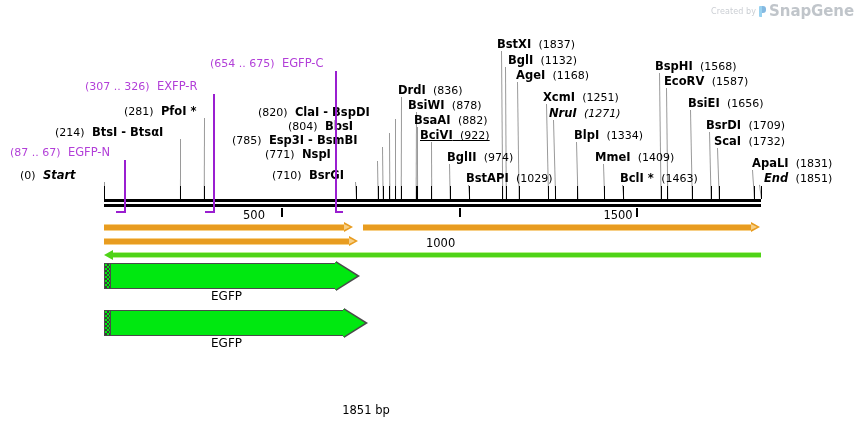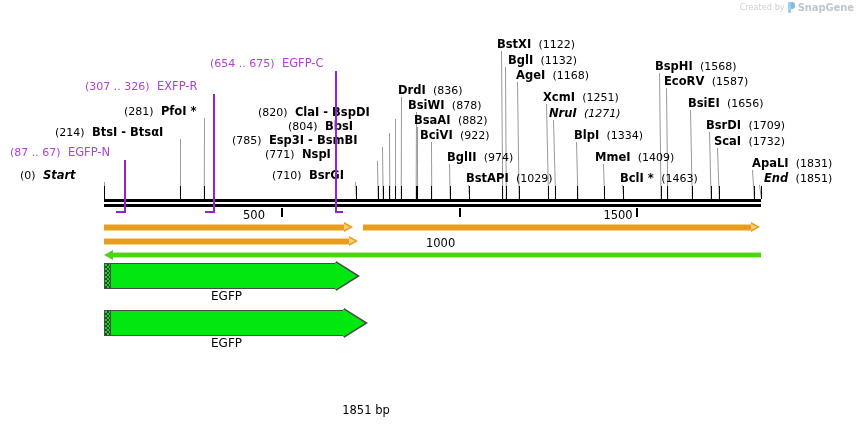--- a/index.html
+++ b/index.html
@@ -23,21 +23,21 @@
     width:7px;height:11px;position:relative;
   }
   .wm-logo i{
     position:absolute;left:0;top:0;width:3px;height:11px;
     background:#5bb7e8;border-radius:1px 0 0 1px;display:block;
   }
   .wm-logo b{
     position:absolute;left:3px;top:0;width:4px;height:7px;
     background:#3b8fd0;border-radius:0 3px 3px 0;display:block;
   }
-  .wm-name{font-size:10px;color:#9aa2ab;font-weight:bold;letter-spacing:-.1px;}
+  .wm-name{font-size:15px;color:#9aa2ab;font-weight:bold;letter-spacing:-.1px;}
 
   
   .lbl{
     position:absolute;white-space:nowrap;
     font-size:11.5px;line-height:12px;
     color:#000;
   }
   .lbl .pos{font-weight:normal;font-size:11px;}
   .lbl .nm{font-weight:bold;}
   .lbl .nm.ital{font-style:italic;}
@@ -181,24 +181,24 @@
       <div class="lbl" style="left: 55px; top: 126px;"><span class="pos">(214)</span>&nbsp;&nbsp;<span class="nm">BtsI - BtsαI</span></div>
       <div class="lbl" style="left: 124px; top: 105px;"><span class="pos">(281)</span>&nbsp;&nbsp;<span class="nm">PfoI *</span></div>
       <div class="lbl" style="left: 272px; top: 169px;"><span class="pos">(710)</span>&nbsp;&nbsp;<span class="nm">BsrGI</span></div>
       <div class="lbl" style="left: 265px; top: 148px;"><span class="pos">(771)</span>&nbsp;&nbsp;<span class="nm">NspI</span></div>
       <div class="lbl" style="left: 232px; top: 134px;"><span class="pos">(785)</span>&nbsp;&nbsp;<span class="nm">Esp3I - BsmBI</span></div>
       <div class="lbl" style="left: 288px; top: 120px;"><span class="pos">(804)</span>&nbsp;&nbsp;<span class="nm">BbsI</span></div>
       <div class="lbl" style="left: 258px; top: 106px;"><span class="pos">(820)</span>&nbsp;&nbsp;<span class="nm">ClaI - BspDI</span></div>
       <div class="lbl" style="left: 398px; top: 84px;"><span class="nm">DrdI</span>&nbsp;&nbsp;<span class="pos">(836)</span></div>
       <div class="lbl" style="left: 408px; top: 99px;"><span class="nm">BsiWI</span>&nbsp;&nbsp;<span class="pos">(878)</span></div>
       <div class="lbl" style="left: 414px; top: 114px;"><span class="nm">BsaAI</span>&nbsp;&nbsp;<span class="pos">(882)</span></div>
-      <div class="lbl" style="left: 420px; top: 129px;"><span class="nm">BciVI</span>&nbsp;&nbsp;<span class="pos">(922)</span></div>
+      <div class="lbl" style="left: 420px; top: 129px; text-decoration: underline;"><span class="nm">BciVI</span>&nbsp;&nbsp;<span class="pos">(922)</span></div>
       <div class="lbl" style="left: 447px; top: 151px;"><span class="nm">BglII</span>&nbsp;&nbsp;<span class="pos">(974)</span></div>
       <div class="lbl" style="left: 466px; top: 172px;"><span class="nm">BstAPI</span>&nbsp;&nbsp;<span class="pos">(1029)</span></div>
-      <div class="lbl" style="left: 497px; top: 38px;"><span class="nm">BstXI</span>&nbsp;&nbsp;<span class="pos">(1122)</span></div>
+      <div class="lbl" style="left: 497px; top: 38px;"><span class="nm">BstXI</span>&nbsp;&nbsp;<span class="pos">(1837)</span></div>
       <div class="lbl" style="left: 508px; top: 54px;"><span class="nm">BglI</span>&nbsp;&nbsp;<span class="pos">(1132)</span></div>
       <div class="lbl" style="left: 516px; top: 69px;"><span class="nm">AgeI</span>&nbsp;&nbsp;<span class="pos">(1168)</span></div>
       <div class="lbl" style="left: 543px; top: 91px;"><span class="nm">XcmI</span>&nbsp;&nbsp;<span class="pos">(1251)</span></div>
       <div class="lbl" style="left: 549px; top: 107px; font-style: italic;"><span class="nm">NruI</span>&nbsp;&nbsp;<span class="pos">(1271)</span></div>
       <div class="lbl" style="left: 574px; top: 129px;"><span class="nm">BlpI</span>&nbsp;&nbsp;<span class="pos">(1334)</span></div>
       <div class="lbl" style="left: 595px; top: 151px;"><span class="nm">MmeI</span>&nbsp;&nbsp;<span class="pos">(1409)</span></div>
       <div class="lbl" style="left: 620px; top: 172px;"><span class="nm">BclI *</span>&nbsp;&nbsp;<span class="pos">(1463)</span></div>
       <div class="lbl" style="left: 655px; top: 60px;"><span class="nm">BspHI</span>&nbsp;&nbsp;<span class="pos">(1568)</span></div>
       <div class="lbl" style="left: 664px; top: 75px;"><span class="nm">EcoRV</span>&nbsp;&nbsp;<span class="pos">(1587)</span></div>
       <div class="lbl" style="left: 688px; top: 97px;"><span class="nm">BsiEI</span>&nbsp;&nbsp;<span class="pos">(1656)</span></div>

